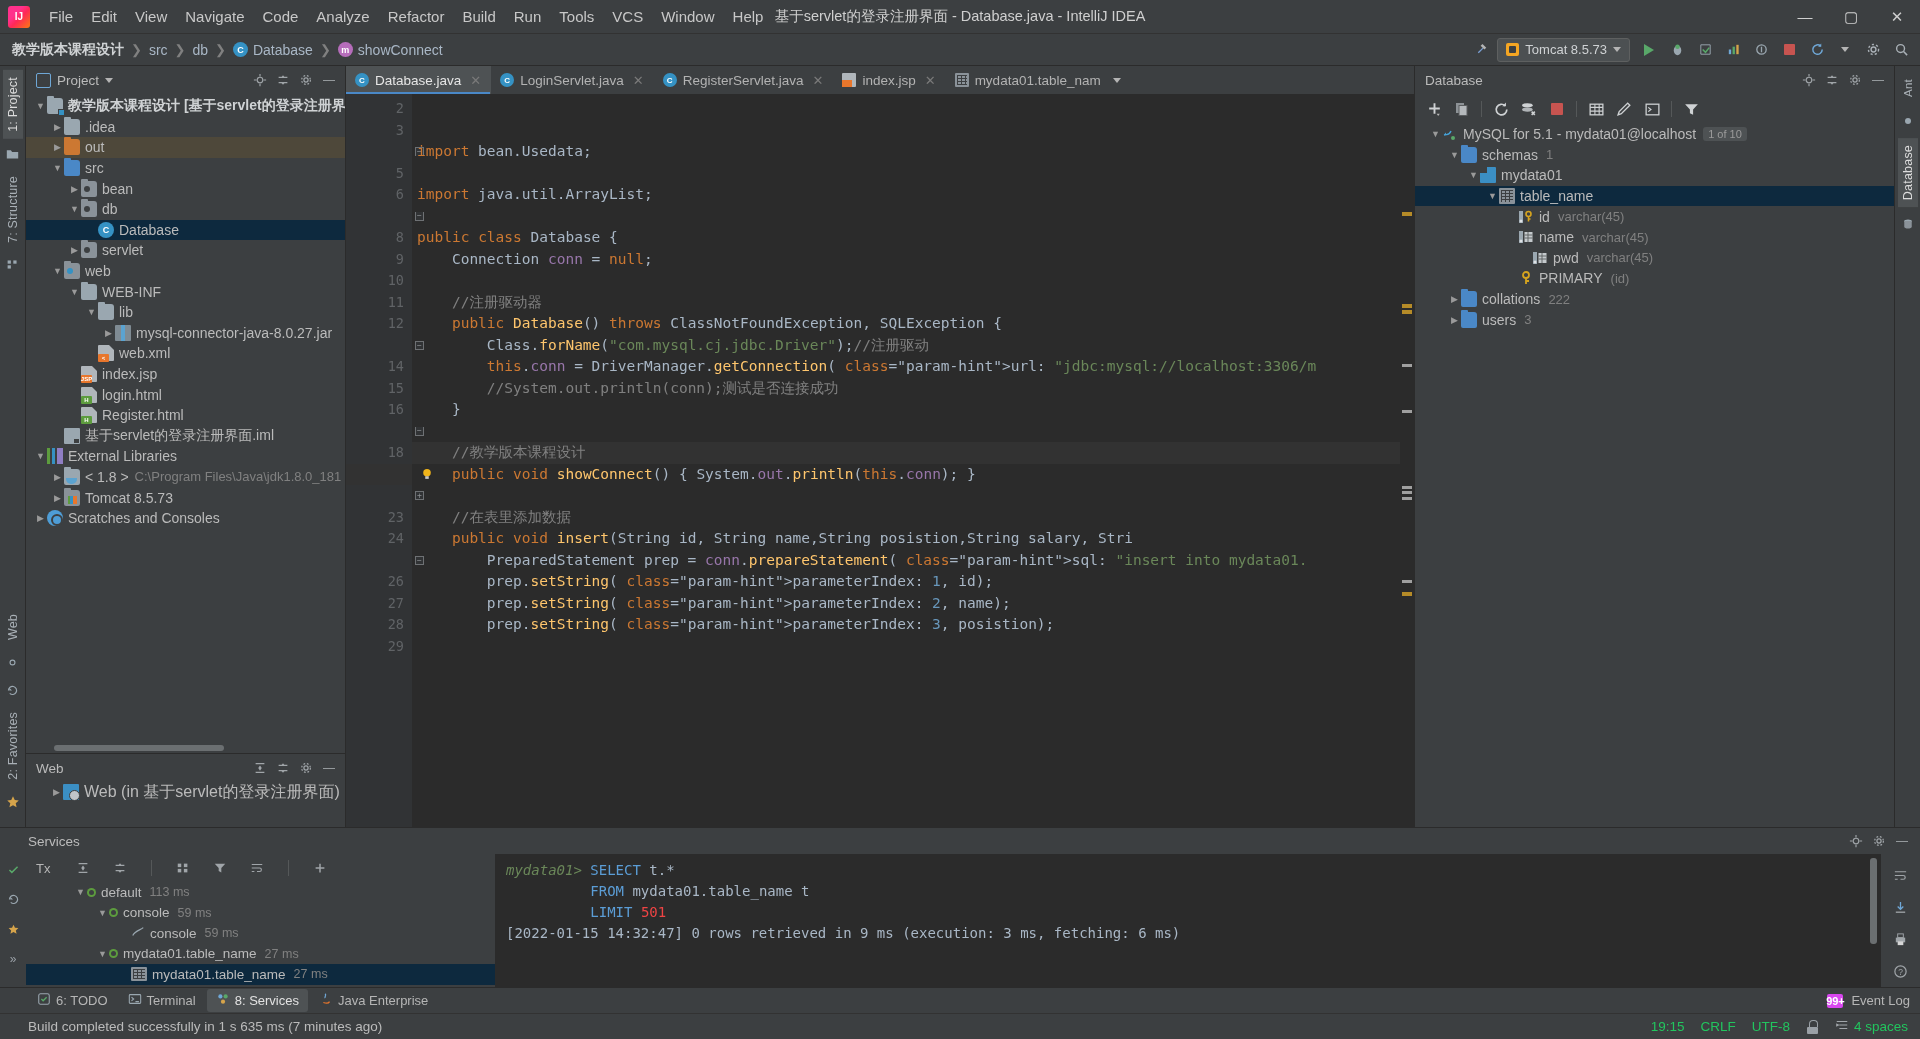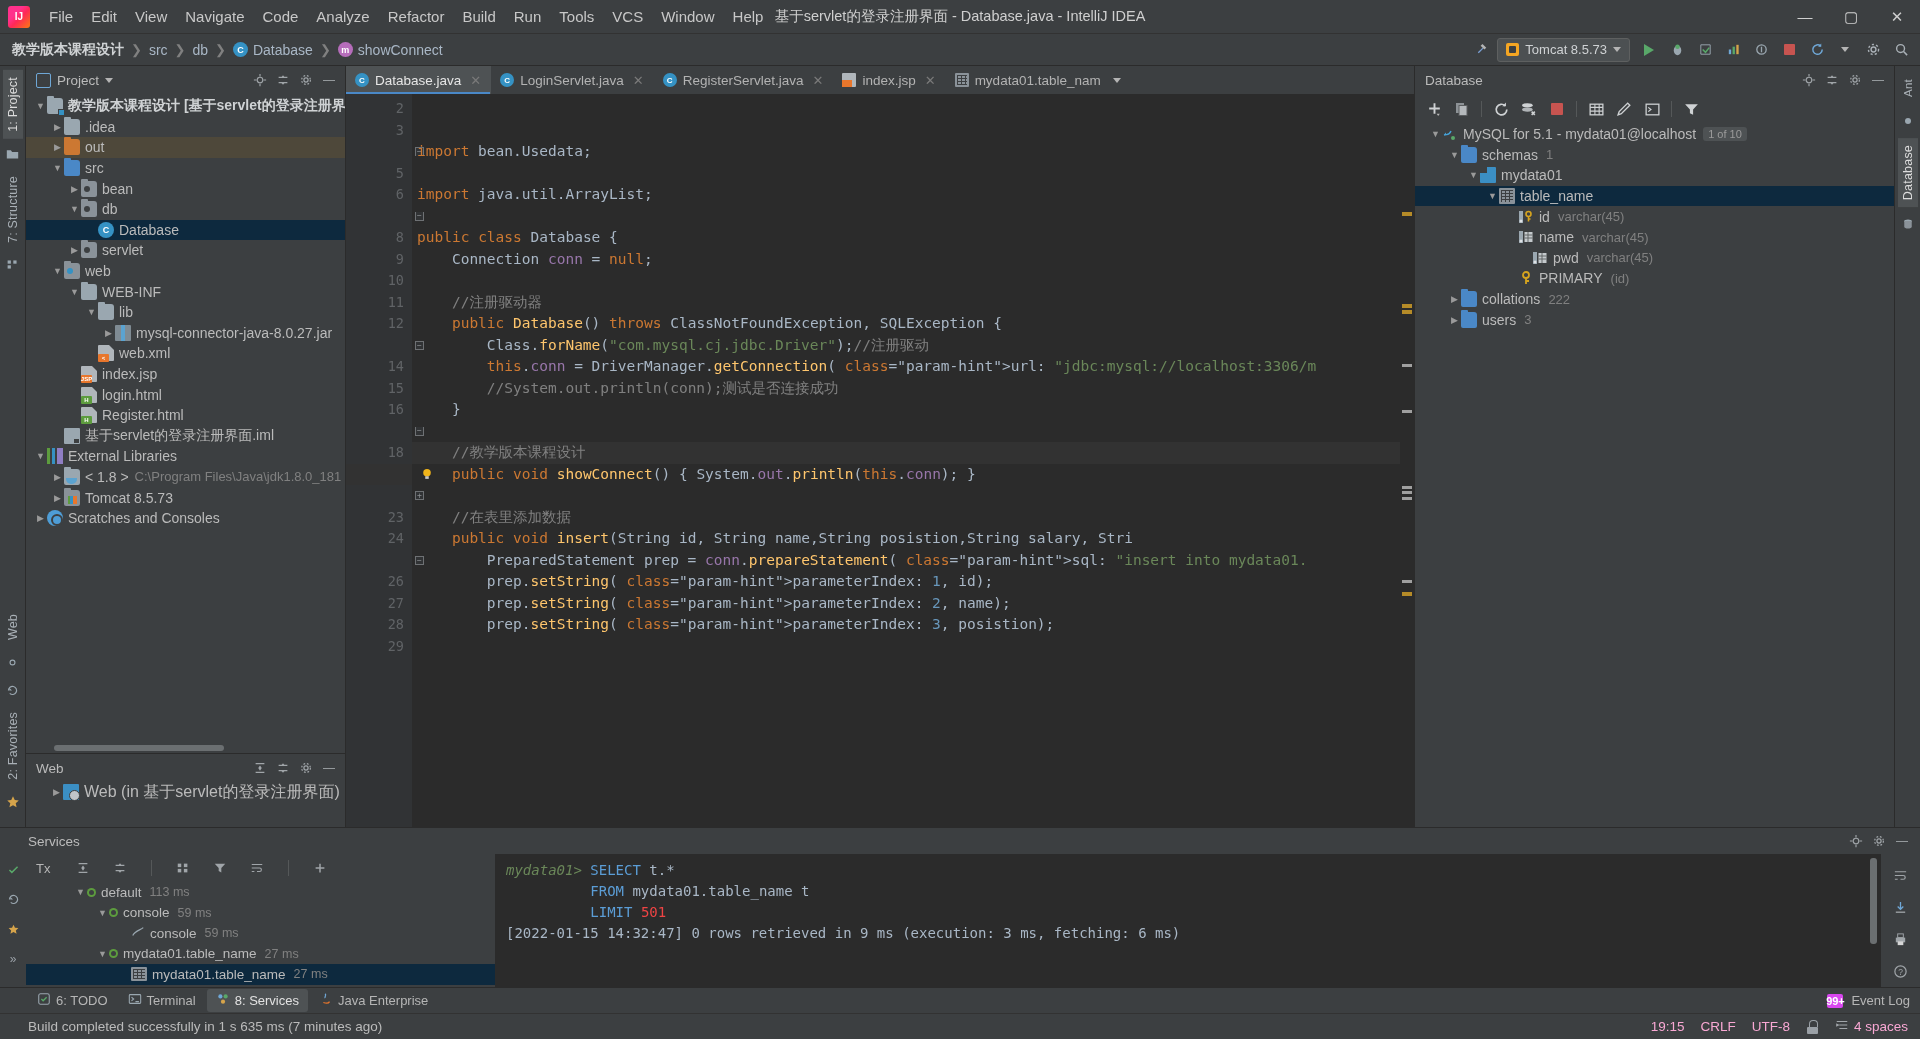--- a/index.html
+++ b/index.html
@@ -237,21 +237,21 @@
 
   
   .botbar { height: 26px; background: #3c3f41; display: flex; align-items: center; flex: 0 0 26px; border-top: 1px solid #2b2b2b; padding-left: 28px; gap: 2px; }
   .bot-tab { display: flex; align-items: center; gap: 5px; font-size: 13px; color: #b6b6b6; padding: 3px 9px; border-radius: 3px; }
   .bot-tab.active { background: #4e5254; color: #e2e2e2; }
   .bot-right { margin-left: auto; display: flex; align-items: center; gap: 8px; padding-right: 10px; font-size: 13px; color: #b6b6b6; }
   .evt-ico { width:16px;height:14px;background:#d946ef;border-radius:2px;color:#fff;font-size:11px;display:flex;align-items:center;justify-content:center;font-weight:bold;}
 
   .statusbar { height: 26px; background: #3c3f41; display: flex; align-items: center; flex: 0 0 26px; font-size: 13.5px; color: #bbbbbb; padding-left: 28px; border-top: 1px solid #323232; }
   .st-right { margin-left: auto; display: flex; align-items: center; gap: 16px; padding-right: 12px; }
-  .st-item { color: #f9a8d4; }
+  .st-item { color: #22c55e; }
   .lock-ico { width: 13px; height: 14px; position: relative; display:inline-block; }
   .lock-ico::before{content:"";position:absolute;left:1px;bottom:0;width:11px;height:7px;background:#9aa0a6;border-radius:1px;}
   .lock-ico::after{content:"";position:absolute;left:3px;top:0;width:7px;height:6px;border:1.5px solid #9aa0a6;border-bottom:none;border-radius:4px 4px 0 0;}
 </style>
 </head>
 <body>
 
 <div class="app">
 
   <div class="titlebar">

